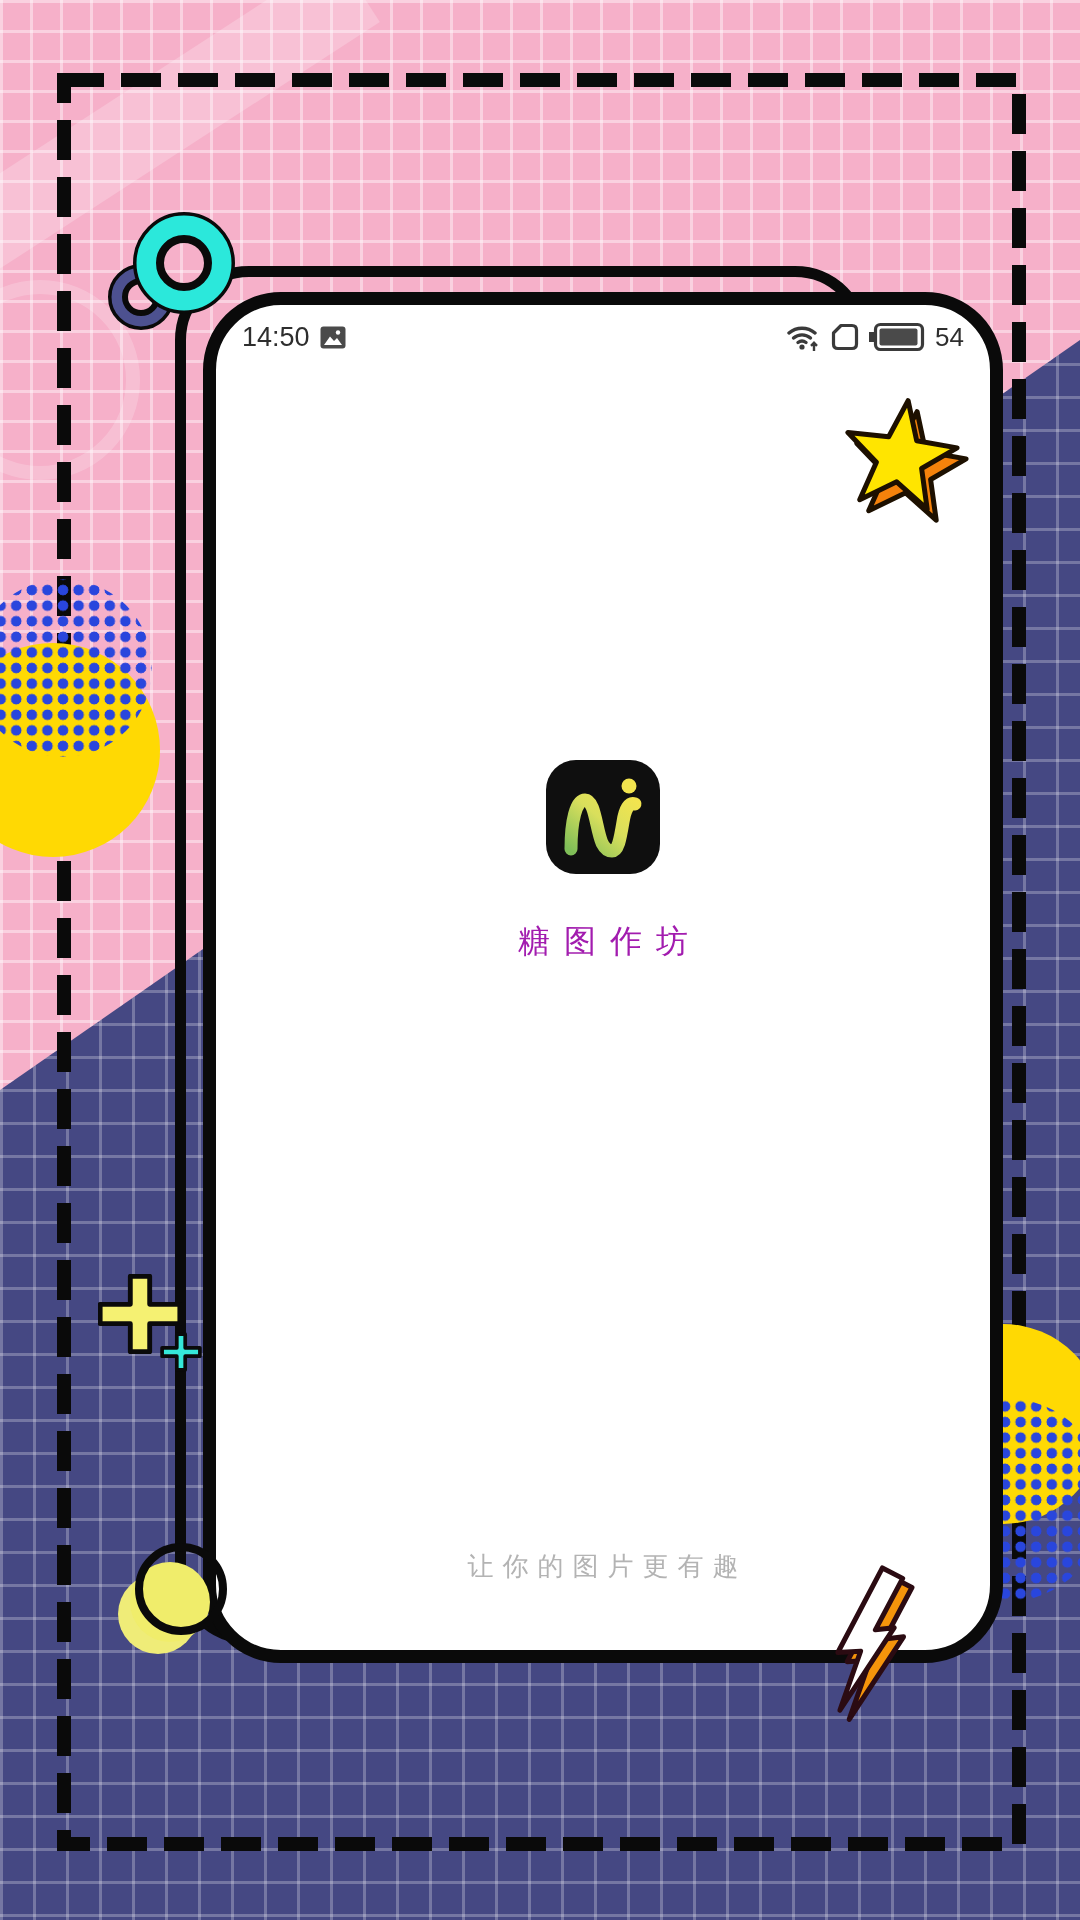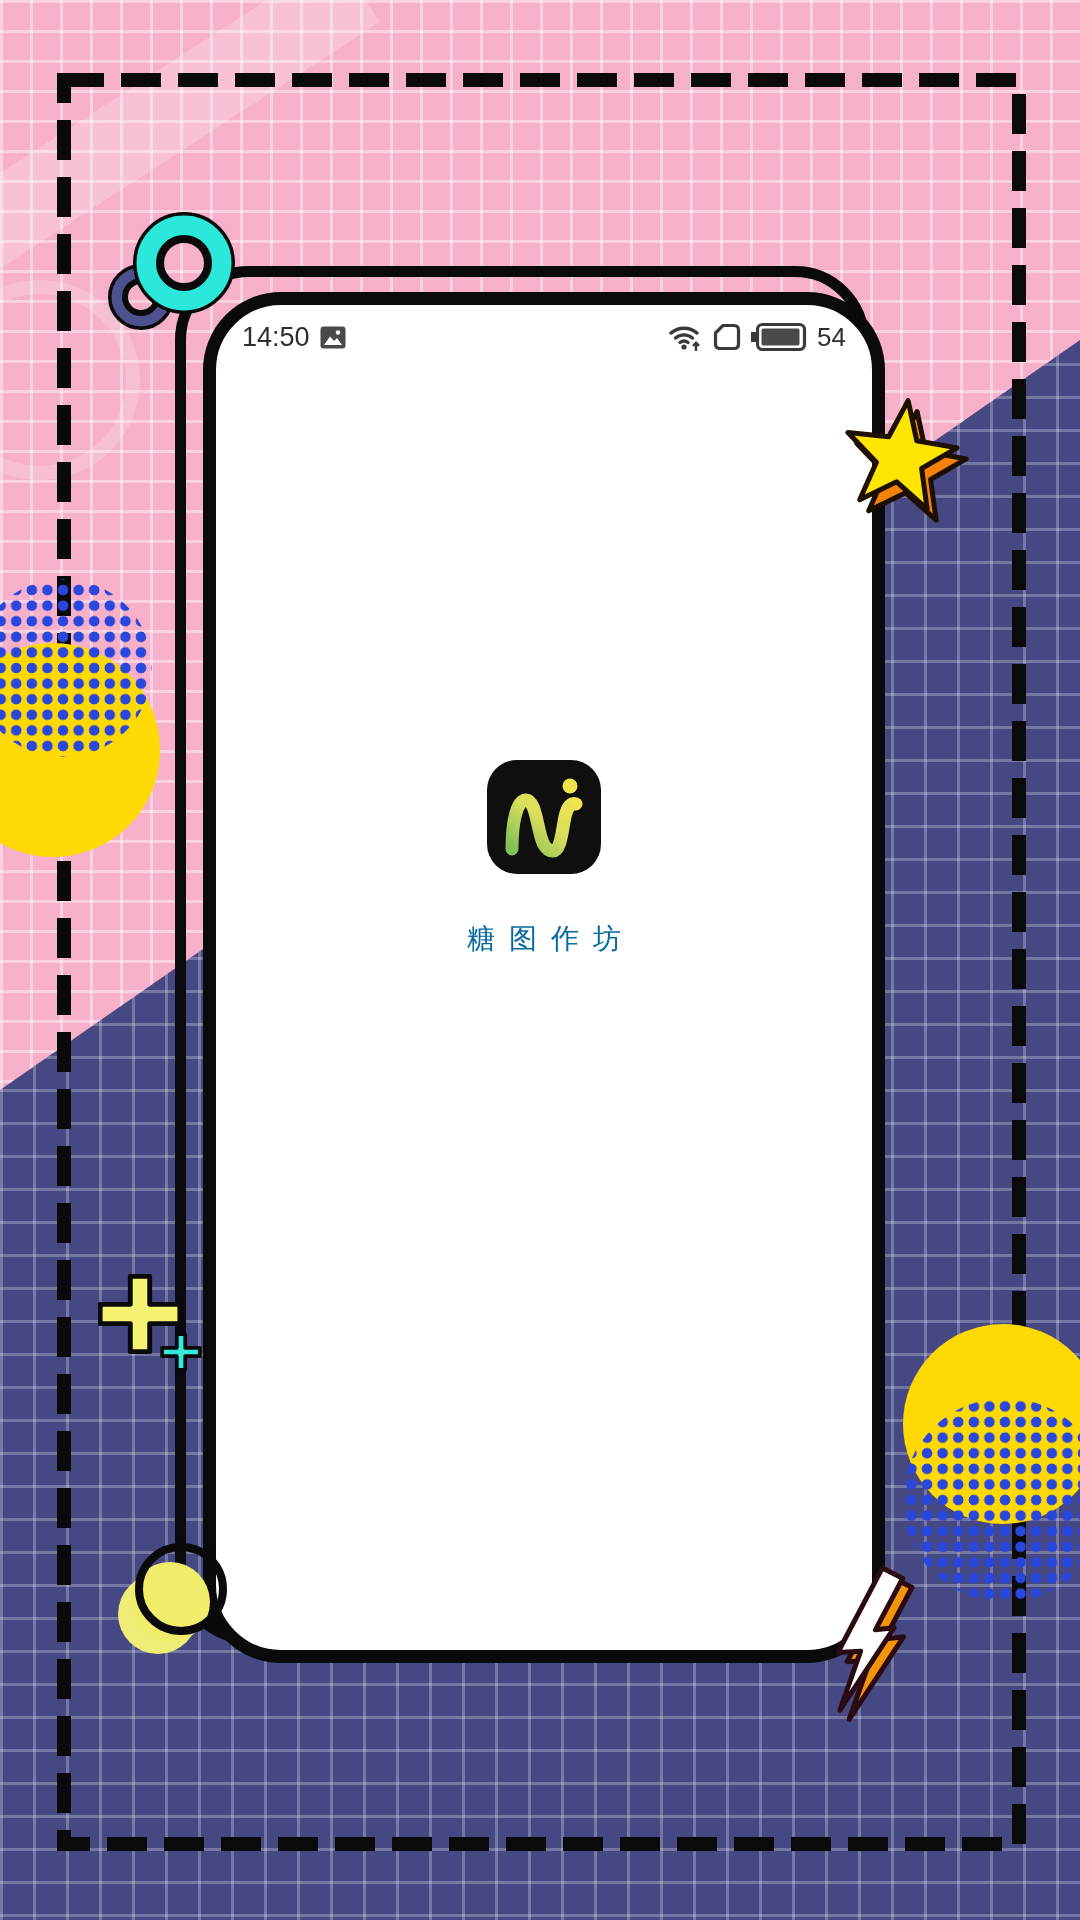--- a/index.html
+++ b/index.html
@@ -49,39 +49,39 @@
   }
   .dots-left  { left:-26px; top:579px; width:178px; height:178px; }
   .dots-right { left:903px; top:1398px; width:204px; height:204px; }
 
   
   .back-frame {
     position:absolute; left:175px; top:266px; width:694px; height:1378px;
     border:11px solid #0a0a0a; border-radius:74px;
   }
   .phone {
-    position:absolute; left:203px; top:292px; width:682px; height:1371px;
+    position:absolute; left:203px; top:292px; width:800px; height:1371px;
     background:#ffffff; border:13px solid #0a0a0a; border-radius:78px;
   }
   .status-bar {
     position:absolute; top:14px; left:0; right:0; height:36px;
     display:flex; align-items:center; padding:0 26px; color:#2e2e2e;
   }
   .status-left { display:flex; align-items:center; gap:10px; }
   .status-time { font-size:27px; }
   .status-right { margin-left:auto; display:flex; align-items:center; gap:10px; }
   .battery-level { font-size:26px; }
 
   .app-block { position:absolute; top:455px; left:0; right:0; text-align:center; }
   .app-icon {
     width:114px; height:114px; margin:0 auto; background:#0f0f0f; border-radius:30px;
     display:flex; align-items:center; justify-content:center;
   }
   .app-name {
-    margin-top:46px; font-size:28px; color:#0369a1;
+    margin-top:46px; font-size:32px; color:#a21caf;
     letter-spacing:14px; padding-left:14px; font-weight:500;
   }
   .tagline {
     position:absolute; bottom:66px; left:0; right:0; text-align:center;
     font-size:26px; color:#b3b3b3; letter-spacing:9px; padding-left:9px;
   }
 
   
   .deco { position:absolute; }
   .ring-navy { left:106px; top:262px; }
@@ -155,20 +155,21 @@
               <stop offset="1" stop-color="#F2E44F"></stop>
             </linearGradient>
           </defs>
           <path d="M 18 82 C 18 54 23 33 32 33 C 42 33 43 62 49 76 C 52 82 55 84 59 84 C 65 84 67 73 70 55 C 72 42 76 35 82 37" fill="none" stroke="url(#mgrad)" stroke-width="13" stroke-linecap="round"></path>
           <circle cx="76" cy="19" r="7.5" fill="#F2E44F"></circle>
         </svg>
       </div>
       <div class="app-name">糖图作坊</div>
     </div>
 
+    <div class="tagline">让你的图片更有趣</div>
   </div>
 
   <svg class="deco ring-navy" width="70" height="70" viewBox="0 0 70 70">
     <circle cx="35" cy="35" r="30" fill="none" stroke="#0a0a0a" stroke-width="6"></circle>
     <circle cx="35" cy="35" r="23" fill="none" stroke="#4D5190" stroke-width="13"></circle>
     <circle cx="35" cy="35" r="16" fill="none" stroke="#0a0a0a" stroke-width="6"></circle>
   </svg>
 
   <svg class="deco ring-teal" width="108" height="108" viewBox="0 0 108 108">
     <circle cx="54" cy="54" r="47" fill="none" stroke="#0a0a0a" stroke-width="8"></circle>

